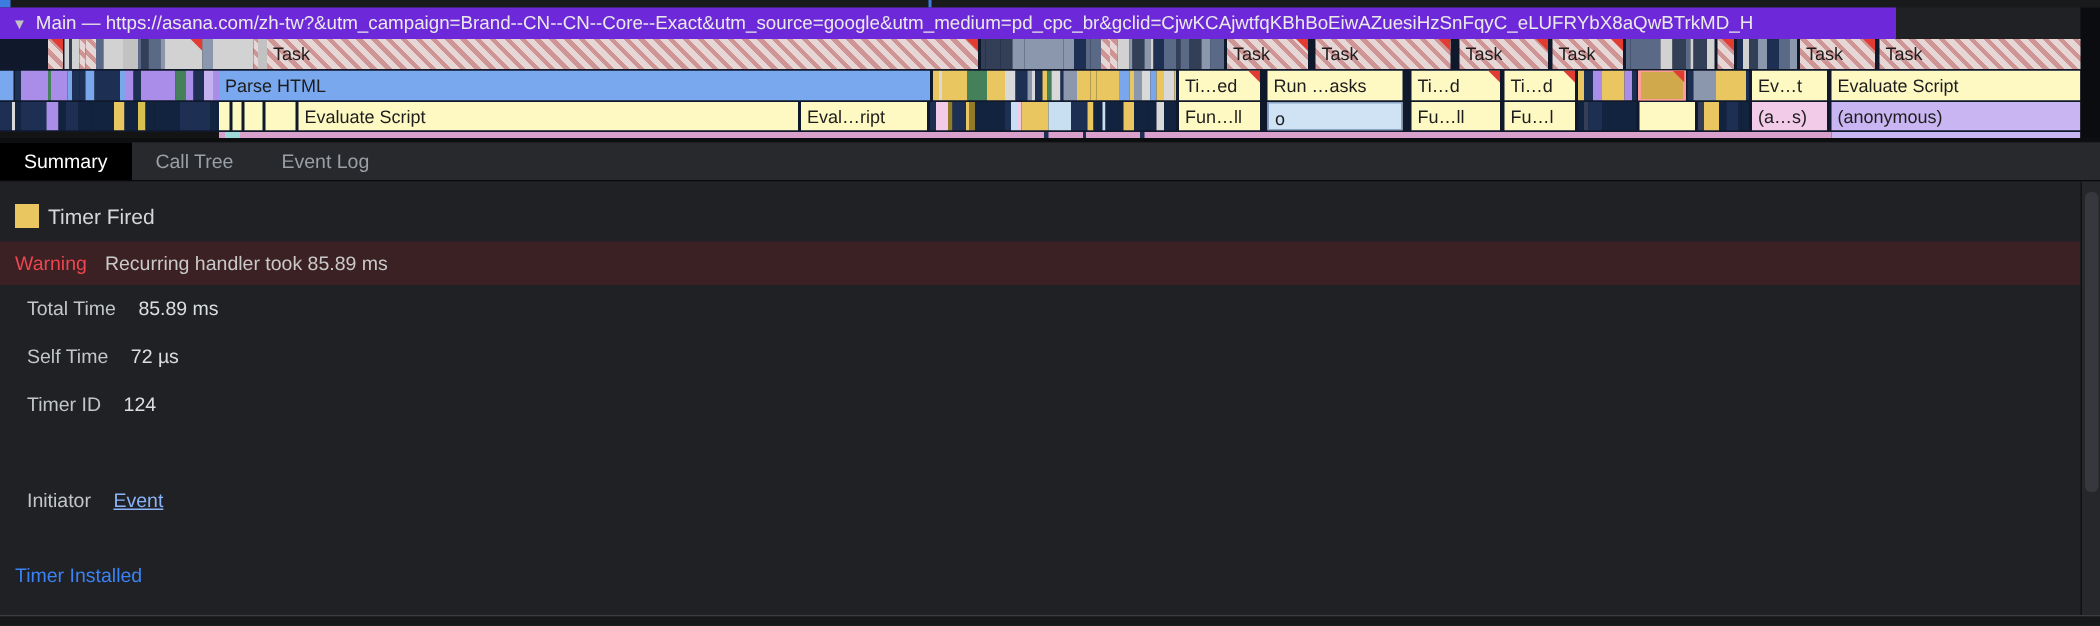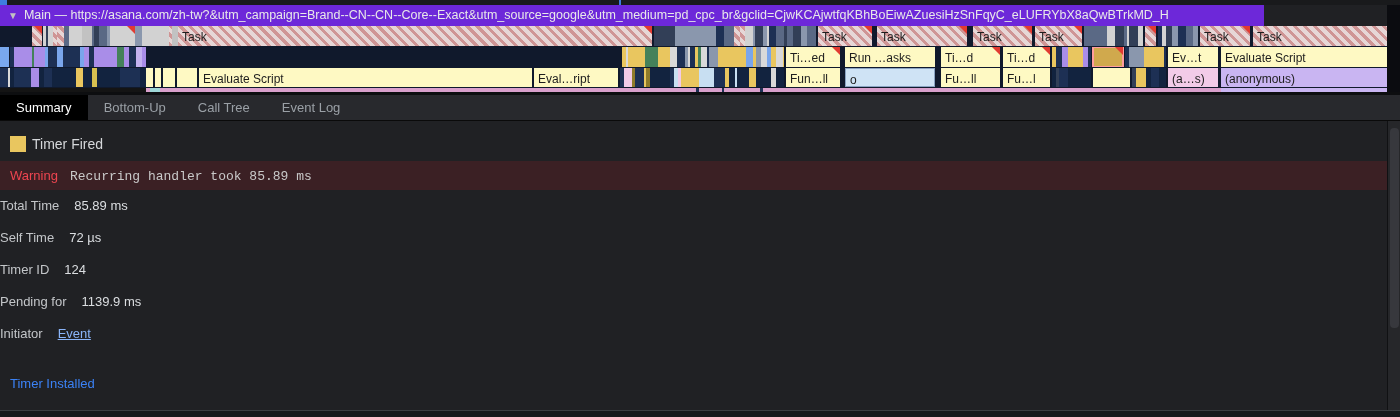--- a/index.html
+++ b/index.html
@@ -45,22 +45,22 @@
   .tab{line-height:25px;padding:0 16px;cursor:default;}
   .tab.active{background:#000;color:#fff;}
   
   #pane{position:absolute;top:121px;left:0;width:1387px;height:296px;background:#202124;font-size:13px;}
   #event-head{position:absolute;top:13px;left:10px;height:20px;line-height:20px;}
   #swatch{position:absolute;top:2px;left:0;width:16px;height:16px;}
   #event-title{position:absolute;left:22px;top:0;color:#d5d7da;font-size:14px;white-space:nowrap;}
   #warning{position:absolute;top:40px;left:0;width:100%;height:29px;background:#3b2024;
     line-height:29px;color:#c9c9c9;white-space:nowrap;}
   #warning .wlabel{color:#ee4550;margin-left:10px;}
-  #warning .wmsg{margin-left:12px;font-family:Liberation Mono, monospace;}
-  .srow{position:absolute;left:0;height:18px;line-height:18px;white-space:nowrap;}
+  #warning .wmsg{margin-left:12px;}
+  .srow{position:absolute;left:18px;height:18px;line-height:18px;white-space:nowrap;}
   .slabel{color:#c3c6c9;margin-right:15px;}
   .svalue{color:#dbdee1;}
   a.lnk{color:#8ab4f8;text-decoration:underline;cursor:pointer;}
   .mono{font-family:"DejaVu Sans Mono",monospace;font-size:12.5px;color:#c9c9c9;}
   #timer-installed-label{position:absolute;left:10px;top:254px;color:#3b82f6;line-height:18px;}
   #timer-installed-value{position:absolute;left:128px;top:240px;line-height:18px;white-space:nowrap;}
   
   #scroll-gutter{position:absolute;top:121px;left:1387px;width:13px;height:296px;background:#26272a;border-left:1px solid #101113;box-sizing:border-box;}
   #scroll-thumb{position:absolute;left:2px;top:7px;width:9px;height:200px;background:#37383d;border-radius:4px;}
   #bottom-line{position:absolute;top:410px;left:0;width:1400px;height:1px;background:#3c3d40;}
@@ -213,20 +213,21 @@
       <div class="ms" style="background: rgb(233, 198, 95); left: 1070px; width: 8px;"></div>
       <div class="ms" style="background: rgb(233, 198, 95); left: 1078px; width: 5px;"></div>
       <div class="ms" style="background: rgb(169, 141, 232); left: 1083px; width: 5px;"></div>
       <div class="ms" style="background: rgb(29, 48, 84); left: 1088px; width: 3px;"></div>
       <div class="ms" style="background: rgb(29, 48, 84); left: 1125px; width: 4px;"></div>
       <div class="ms" style="background: rgb(138, 151, 173); left: 1129px; width: 15px;"></div>
       <div class="ms" style="background: rgb(233, 198, 95); left: 1144px; width: 4px;"></div>
       <div class="ms" style="background: rgb(233, 198, 95); left: 1148px; width: 16px;"></div>
       <div class="ms" style="background: rgb(29, 48, 84); left: 1164px; width: 2px;"></div>
       <div class="fbar k-html" style="left: 0px; width: 9px;"></div>
+      <div class="fbar k-html" style="left: 146px; width: 474px;"><span>Parse HTML</span></div>
       <div class="fbar k-script tri" style="left: 786px; width: 54px;"><span>Ti…ed</span></div>
       <div class="fbar k-script" style="left: 845px; width: 90px;"><span>Run …asks</span></div>
       <div class="fbar k-script tri" style="left: 941px; width: 59px;"><span>Ti…d</span></div>
       <div class="fbar k-script tri" style="left: 1003px; width: 47px;"><span>Ti…d</span></div>
       <div class="fbar k-selected tri" style="left: 1093px; width: 30px;"></div>
       <div class="fbar k-script" style="left: 1168px; width: 50px;"><span>Ev…t</span></div>
       <div class="fbar k-script" style="left: 1221px; width: 166px;"><span>Evaluate Script</span></div>
     </div>
     <div class="frow" style="top: 42px; height: 19px; line-height: 19px;">
       <div class="ms" style="background: rgb(29, 48, 84); left: 0px; width: 4px;"></div>
@@ -310,21 +311,20 @@
       <div class="ms" style="left: 696px; width: 3px; background: rgb(29, 48, 84);"></div>
       <div class="ms" style="left: 722px; width: 2px; background: rgb(29, 48, 84);"></div>
       <div class="ms" style="left: 760px; width: 3px; background: rgb(29, 48, 84);"></div>
     </div>
   </div>
 <div id="flame-right-dark"></div>
 <div id="gap-strip"></div>
 
 <div id="tabbar">
   <div class="tab active">Summary</div>
-  <div class="tab">Bottom-Up</div>
   <div class="tab">Call Tree</div>
   <div class="tab">Event Log</div>
 </div>
 
 <div id="pane">
   <div id="event-head">
     <div id="swatch" style="background: rgb(233, 198, 95);"></div>
     <div id="event-title">Timer Fired</div>
   </div>
   <div id="warning">
@@ -333,23 +333,20 @@
 
   <div class="srow" style="top:76px">
     <span class="slabel">Total Time</span><span class="svalue">85.89 ms</span>
   </div>
   <div class="srow" style="top:108px">
     <span class="slabel">Self Time</span><span class="svalue">72 µs</span>
   </div>
   <div class="srow" style="top:140px">
     <span class="slabel">Timer ID</span><span class="svalue">124</span>
   </div>
-  <div class="srow" style="top:172px">
-    <span class="slabel">Pending for</span><span class="svalue">1139.9 ms</span>
-  </div>
   <div class="srow" style="top:204px">
     <span class="slabel">Initiator</span><a class="lnk">Event</a>
   </div>
 
   <div id="timer-installed-label">Timer Installed</div>
 </div>
 
 <div id="scroll-gutter">
   <div id="scroll-thumb"></div>
 </div>

